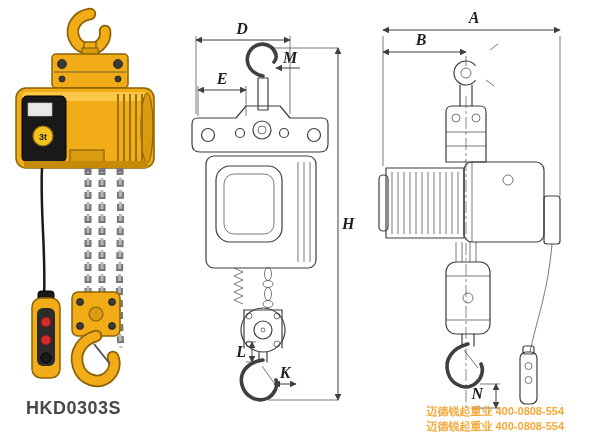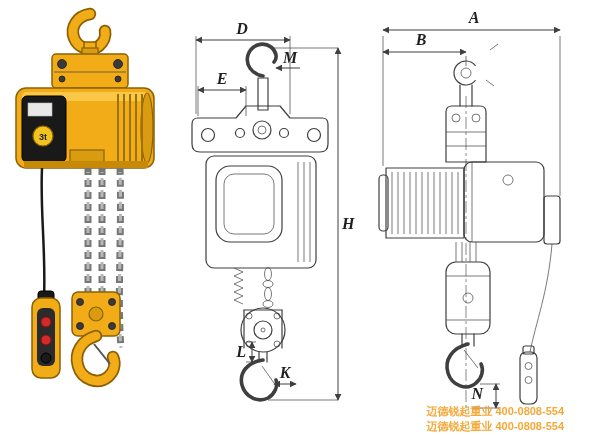--- a/index.html
+++ b/index.html
@@ -300,18 +300,19 @@
       <g>
         <line x1="480" y1="384" x2="500" y2="384" class="thin"></line>
         <line x1="472" y1="408" x2="500" y2="408" class="thin"></line>
         <line x1="496" y1="384" x2="496" y2="408" class="dim" marker-start="url(#ar)" marker-end="url(#ar)"></line>
         <text x="483" y="399" text-anchor="end" class="dim-label">N</text>
       </g>
     </g>
   </g>
 </svg>
 
+<div class="model-label">HKD0303S</div>
 
 <div class="watermark">
   <div>迈德锐起重业 400-0808-554</div>
   <div>迈德锐起重业 400-0808-554</div>
 </div>
 </div>
 
 </body></html>

